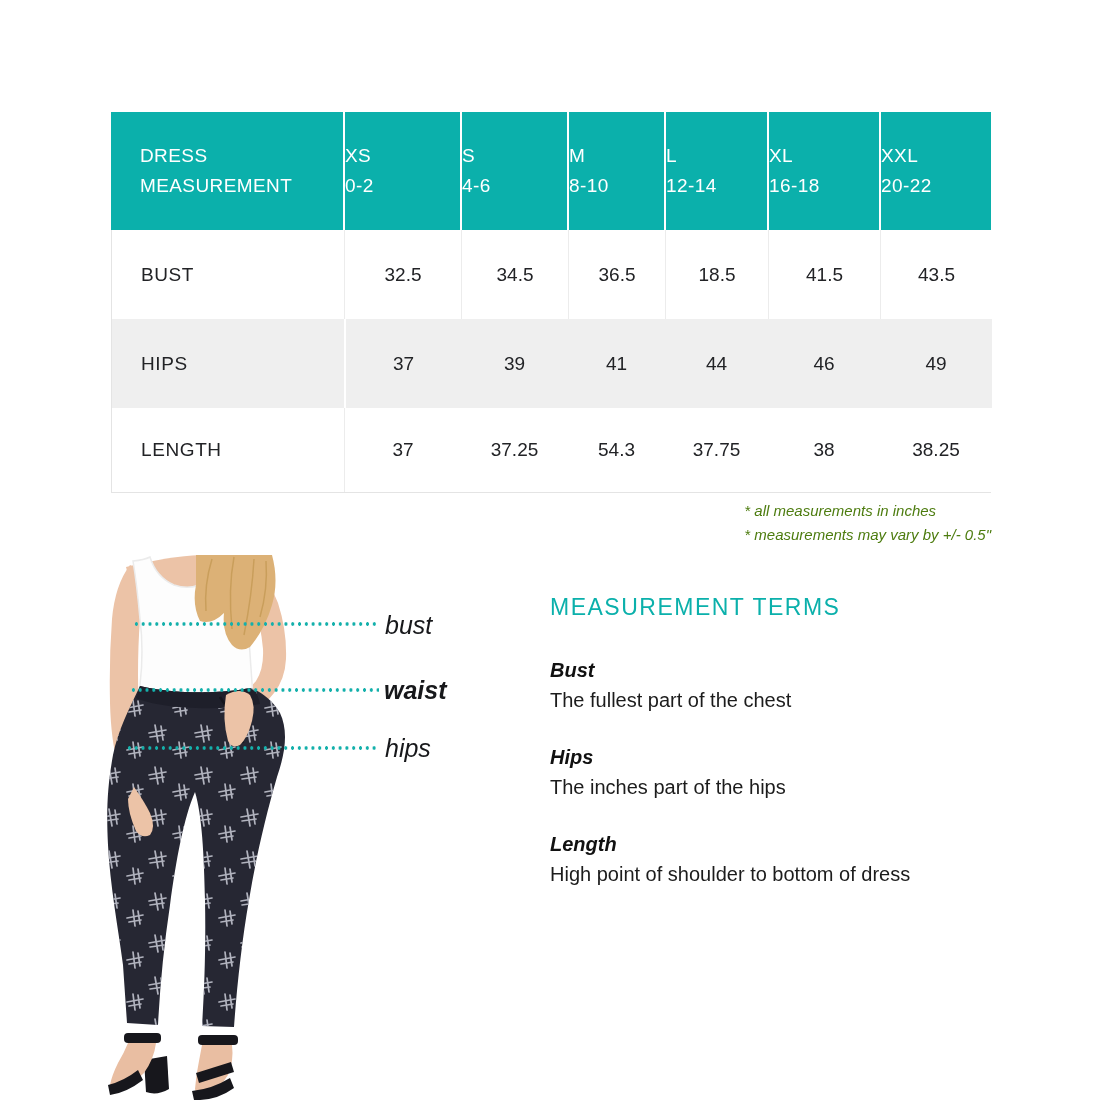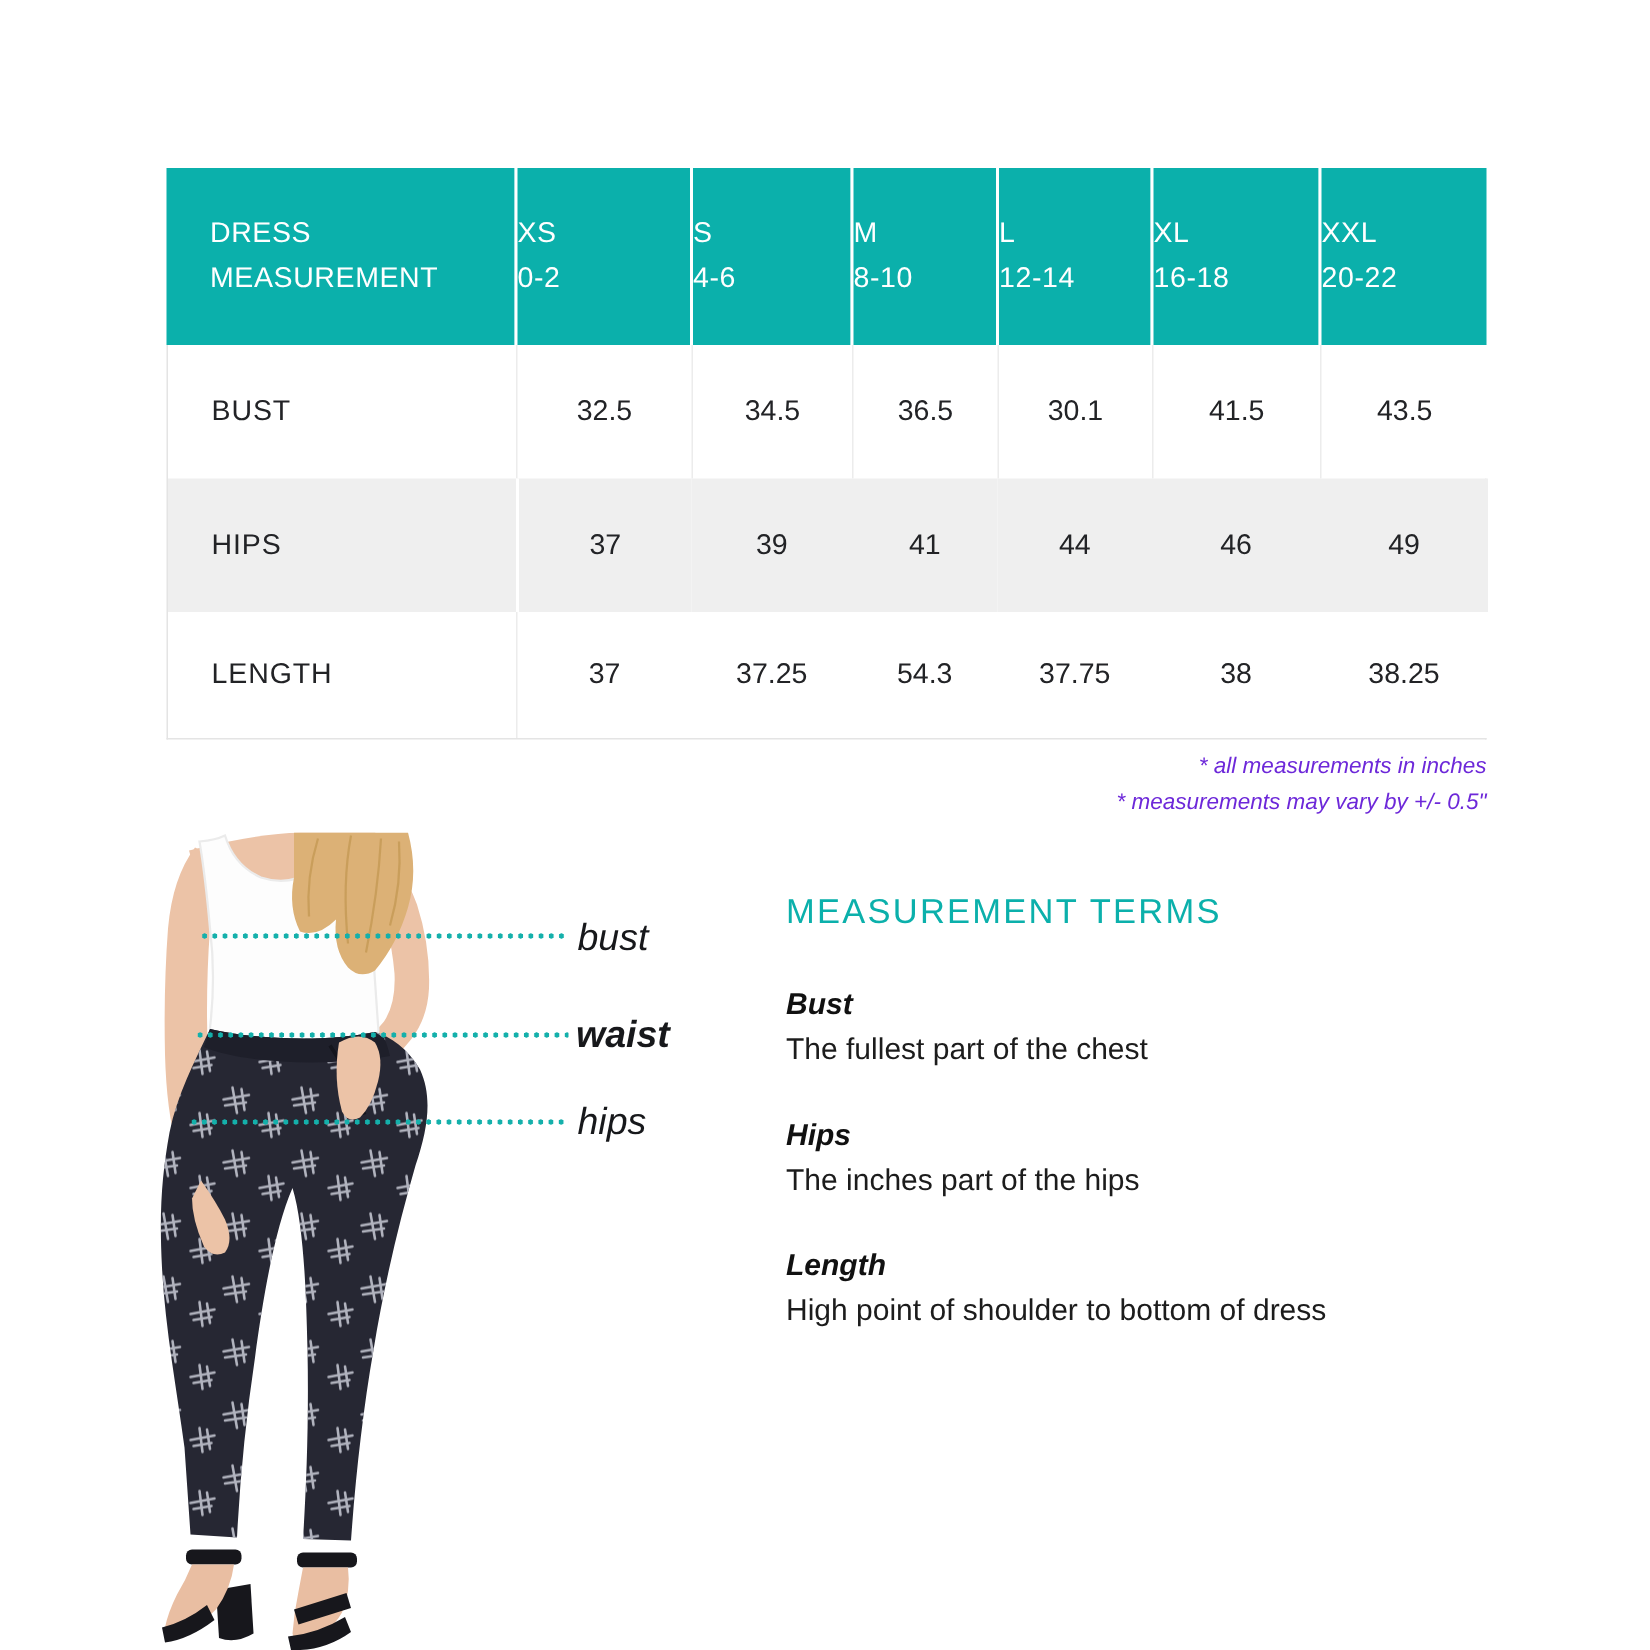--- a/index.html
+++ b/index.html
@@ -16,25 +16,25 @@
   .hcell.first{align-items:flex-start;padding-left:29px;border-left:none;}
   .tbody{grid-template-rows:89px 89px 84px;border:1px solid #e4e4e4;border-top:none;}
   .cell{display:flex;align-items:center;justify-content:center;font-size:19px;color:#222326;
         box-sizing:border-box;background:#ffffff;}
   .cell.label{justify-content:flex-start;padding-left:29px;letter-spacing:.6px;}
   .cell.alt{background:#efefef;}
   .cell.vb{border-left:1px solid #ececec;}
   .cell.wb{border-left:2px solid #ffffff;}
 
   
-  .footnotes{position:absolute;right:109px;top:499px;text-align:right;font-style:italic;
-             font-size:15px;line-height:24px;color:#6d28d9;}
-
-  
-  .terms{position:absolute;left:524px;top:593px;width:480px;}
+  .footnotes{position:absolute;right:109px;top:499px;text-align:left;font-style:italic;
+             font-size:15px;line-height:24px;color:#4d7c0f;}
+
+  
+  .terms{position:absolute;left:550px;top:593px;width:480px;}
   .terms-heading{font-size:23px;line-height:28px;color:#0bb0ab;letter-spacing:1.5px;margin-bottom:34px;}
   .term-item{margin-bottom:27px;}
   .term-name{font-size:20px;line-height:30px;font-weight:bold;font-style:italic;color:#111111;}
   .term-def{font-size:20px;line-height:30px;color:#1c1c1c;}
 
   
   .model{position:absolute;left:100px;top:555px;width:235px;height:548px;}
   .measure-line{position:absolute;height:4px;background-repeat:repeat-x;
      background-image:radial-gradient(circle,#14b0ab 1.6px,rgba(20,176,171,0) 1.9px);
      background-size:6.8px 4px;}
@@ -82,21 +82,21 @@
         <div>20-22</div>
       </div>
     </div>
 
     <div class="tbody">
 
       <div class="cell label">BUST</div>
       <div class="cell vb">32.5</div>
       <div class="cell vb">34.5</div>
       <div class="cell vb">36.5</div>
-      <div class="cell vb">30.1</div>
+      <div class="cell vb">18.5</div>
       <div class="cell vb">41.5</div>
       <div class="cell vb">43.5</div>
 
       <div class="cell label alt">HIPS</div>
       <div class="cell alt wb">37</div>
       <div class="cell alt">39</div>
       <div class="cell alt">41</div>
       <div class="cell alt">44</div>
       <div class="cell alt">46</div>
       <div class="cell alt">49</div>

